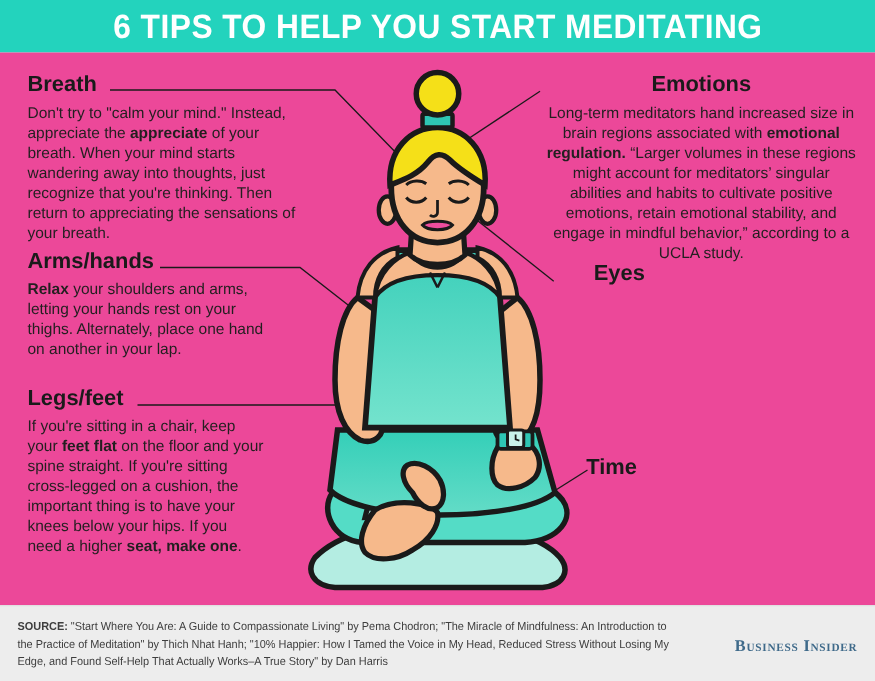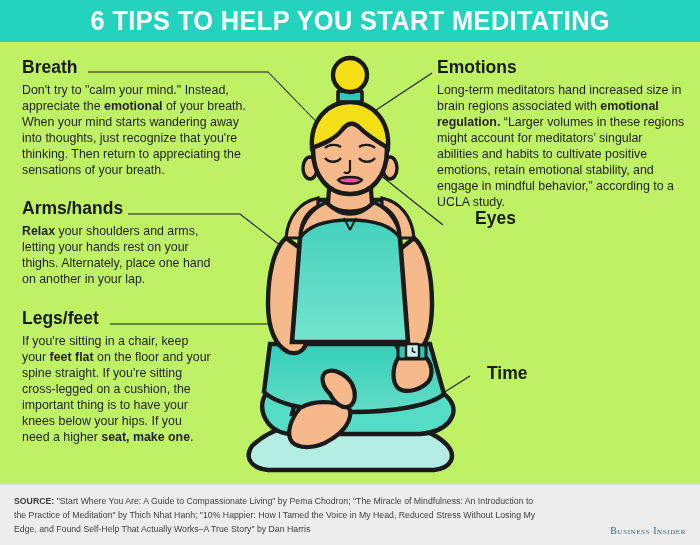--- a/index.html
+++ b/index.html
@@ -35,21 +35,21 @@
     letter-spacing: 0.4px;
     transform: scaleX(0.94);
     white-space: nowrap;
   }
 
   
   #canvas {
     position: absolute;
     left: 0; top: 42px;
     width: 700px; height: 442px;
-    background: #bef264;
+    background: #ec4899;
   }
   #art-layer {
     position: absolute;
     left: 0; top: 0;
     width: 700px; height: 442px;
   }
 
   
   .tip {
     position: absolute;
@@ -67,24 +67,24 @@
     font-size: 12.4px;
     line-height: 1.29;
     color: #231f20;
     margin: 0;
   }
   .tip-body b { font-weight: 700; }
 
   #tip-breath      { left: 22px;  top: 16px;  width: 225px; }
   #tip-arms        { left: 22px;  top: 157px; width: 190px; }
   #tip-legs        { left: 22px;  top: 267px; width: 190px; }
-  #tip-emotions    { left: 437px; top: 16px;  width: 248px; }
+  #tip-emotions    { left: 437px; top: 16px;  width: 248px; text-align: center; }
   #tip-eyes        { left: 447px; top: 167px; width: 232px; margin-left: 28px; }
   #tip-time        { left: 455px; top: 322px; width: 232px; text-align: right; }
-  #tip-time .tip-title { text-align: left; margin-left: 32px; }
+  #tip-time .tip-title { text-align: left; margin-left: 14px; }
 
   
   #footer {
     position: absolute;
     left: 0; top: 484px;
     width: 700px; height: 61px;
     background: #ededed;
     border-top: 1px solid #e0e0e0;
   }
   #source-text {
@@ -94,27 +94,28 @@
     font-family: "Liberation Sans Narrow", "Liberation Sans", sans-serif;
     font-size: 9.2px;
     line-height: 1.52;
     color: #3e3e3e;
     transform: scaleX(0.95);
     transform-origin: left top;
   }
   #source-label { font-weight: 700; }
   #bi-logo {
     position: absolute;
-    right: 14px; top: 40px;
+    right: 14px; top: 24px;
     font-family: "Liberation Serif", serif;
-    font-size: 10px;
+    font-size: 13px;
     font-variant: small-caps;
     letter-spacing: 0.6px;
     color: #3f6a8a;
     white-space: nowrap;
+    font-weight: bold;
   }
 </style>
 </head>
 <body>
 
 <div id="page">
 
   <div id="header-bar">
     <div id="header-title">6 TIPS TO HELP YOU START MEDITATING</div>
   </div>
@@ -220,21 +221,21 @@
         <g>
           <rect x="398" y="303" width="28" height="14" rx="2.5" fill="#2ec6b4" stroke="#1a1a1a" stroke-width="3"></rect>
           <rect x="406" y="302" width="13" height="14" rx="2" fill="#c9f2ea" stroke="#1a1a1a" stroke-width="2.4"></rect>
           <path d="M 412.5 305.5 L 412.5 309.5 L 415.5 310.5" stroke="#1a1a1a" stroke-width="1.4" fill="none"></path>
         </g>
       </g>
     </svg>
 
     <div class="tip" id="tip-breath">
       <div class="tip-title">Breath</div>
-      <div class="tip-body"><span>Don't try to "calm your mind." Instead, appreciate the </span><b>emotional</b><span> of your breath. When your mind starts wandering away into thoughts, just recognize that you're thinking. Then return to appreciating the sensations of your breath.</span></div>
+      <div class="tip-body"><span>Don't try to "calm your mind." Instead, appreciate the </span><b>appreciate</b><span> of your breath. When your mind starts wandering away into thoughts, just recognize that you're thinking. Then return to appreciating the sensations of your breath.</span></div>
     </div>
 
     <div class="tip" id="tip-arms">
       <div class="tip-title">Arms/hands</div>
       <div class="tip-body"><b>Relax</b><span> your shoulders and arms, letting your hands rest on your thighs. Alternately, place one hand on another in your lap.</span></div>
     </div>
 
     <div class="tip" id="tip-legs">
       <div class="tip-title">Legs/feet</div>
       <div class="tip-body"><span>If you're sitting in a chair, keep your </span><b>feet flat</b><span> on the floor and your spine straight. If you're sitting cross-legged on a cushion, the important thing is to have your knees below your hips. If you need a higher </span><b>seat, make one</b><span>.</span></div>

